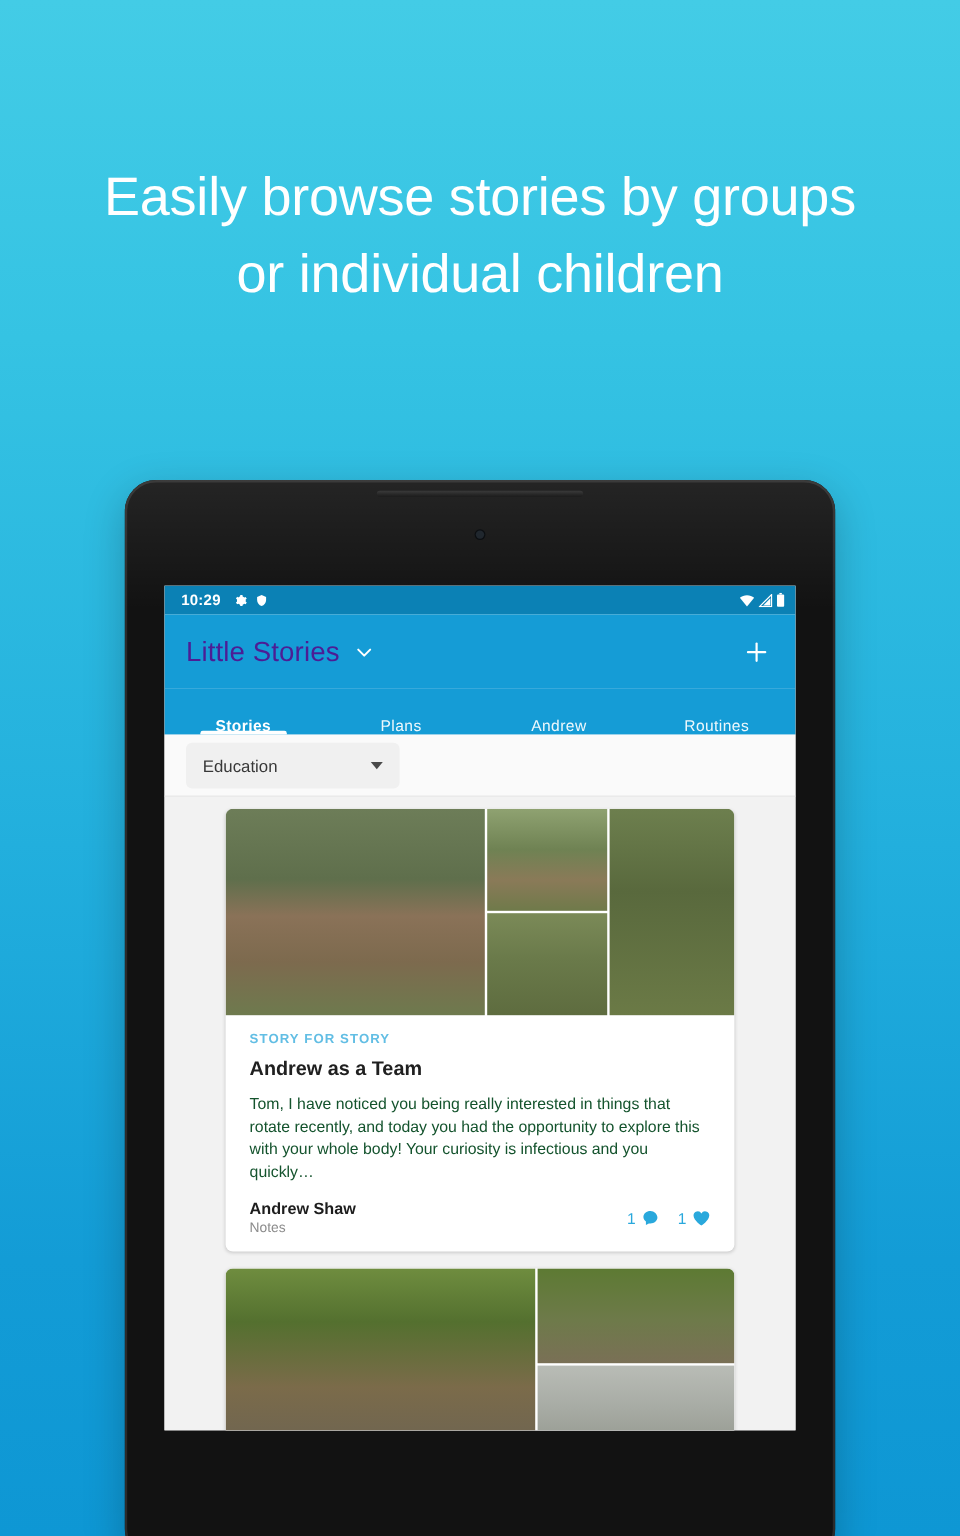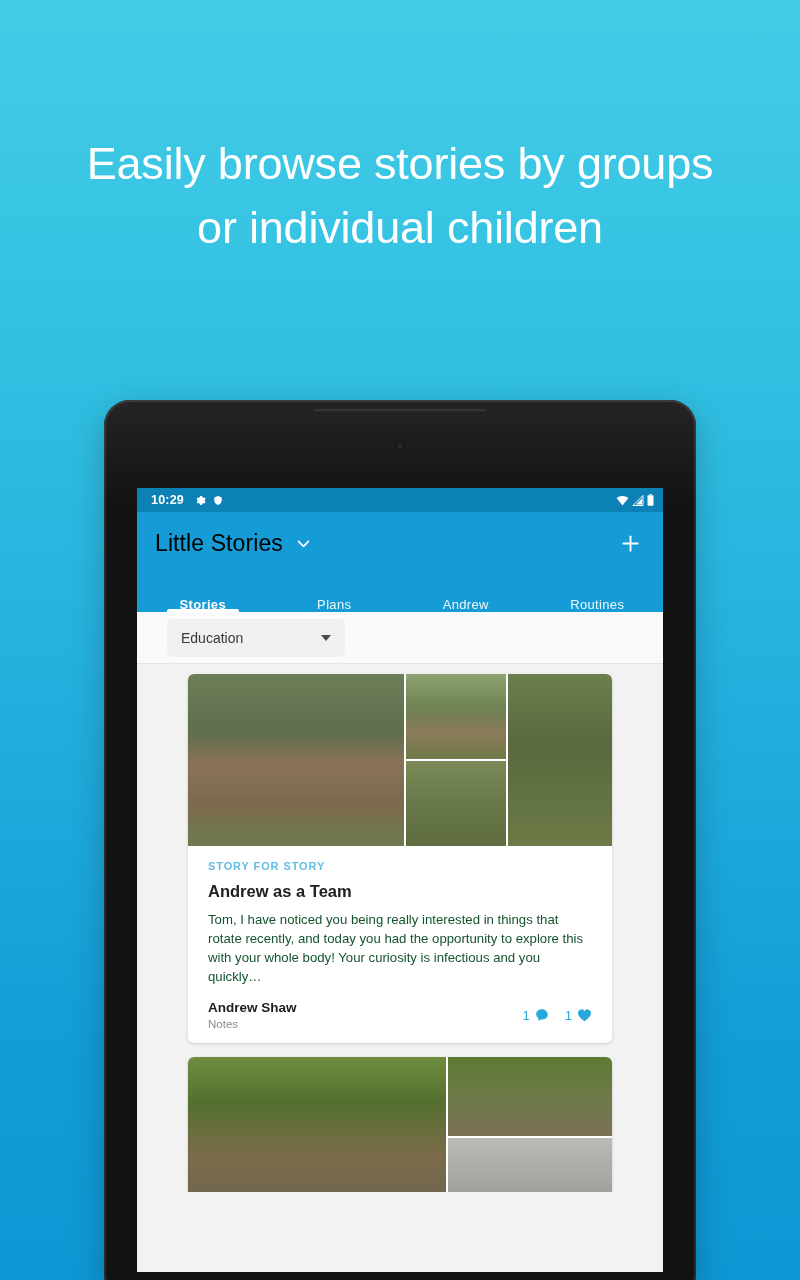--- a/index.html
+++ b/index.html
@@ -56,21 +56,21 @@
     position:absolute; top:42px; left:50%; transform:translateX(-50%);
     width:7px; height:7px; border-radius:50%;
     background:#20272e;
     box-shadow:0 0 0 1px #0c0f12;
   }
 
   
   .screen {
     position:absolute;
     left:33px; top:88px;
-    width:526px; height:784px;
+    width:526px; height:704px;
     background:#F2F2F2;
     overflow:hidden;
   }
 
   
   .statusbar{
     height:24px;
     background:#0B81B5;
     display:flex; align-items:center;
     padding:0 9px 0 14px;
@@ -81,21 +81,21 @@
   .sb-spacer{ flex:1; }
   .sb-right-icons{ display:flex; align-items:center; gap:3px; }
   .sb-icon svg{ display:block; }
 
   
   .appbar{
     height:62px;
     background:#159CD6;
     display:flex; align-items:center;
     padding:0 16px 0 18px;
-    color:#000000;
+    color:#4c1d95;
   }
   .app-title{
     font-size:23px; font-weight:400; letter-spacing:0.1px;
   }
   .title-chevron{
     margin-left:12px; display:inline-flex; align-items:center;
   }
   .appbar-spacer{ flex:1; }
   .add-btn{
     width:34px; height:34px;
@@ -129,21 +129,21 @@
     background:#ffffff;
     border-radius:2px 2px 0 0;
   }
 
   
   .filterbar{
     height:52px;
     background:#FAFAFA;
     border-bottom:1px solid #E4E4E4;
     display:flex; align-items:center;
-    padding:0 30px;
+    padding:0 18px;
   }
   .filter-chip{
     min-width:178px; height:38px;
     background:#F0F0F0;
     border-radius:5px;
     display:flex; align-items:center;
     padding:0 14px;
     color:#383838;
     font-size:14px;
   }

